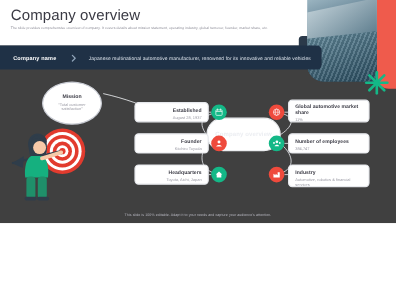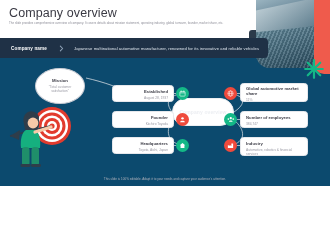--- a/index.html
+++ b/index.html
@@ -5,21 +5,21 @@
   * { box-sizing: border-box; margin: 0; padding: 0; }
   html, body {
     width: 330px; height: 186px;
     overflow: hidden;
     background: #ffffff;
     font-family: "Liberation Sans", sans-serif;
   }
   .slide {
     position: relative;
     width: 330px; height: 186px;
-    background: #0c4a6e;
+    background: #404040;
     overflow: hidden;
   }
 
   
   .header {
     position: absolute; left: 0; top: 0;
     width: 330px; height: 38px;
     background: #ffffff;
   }
   .page-title {

